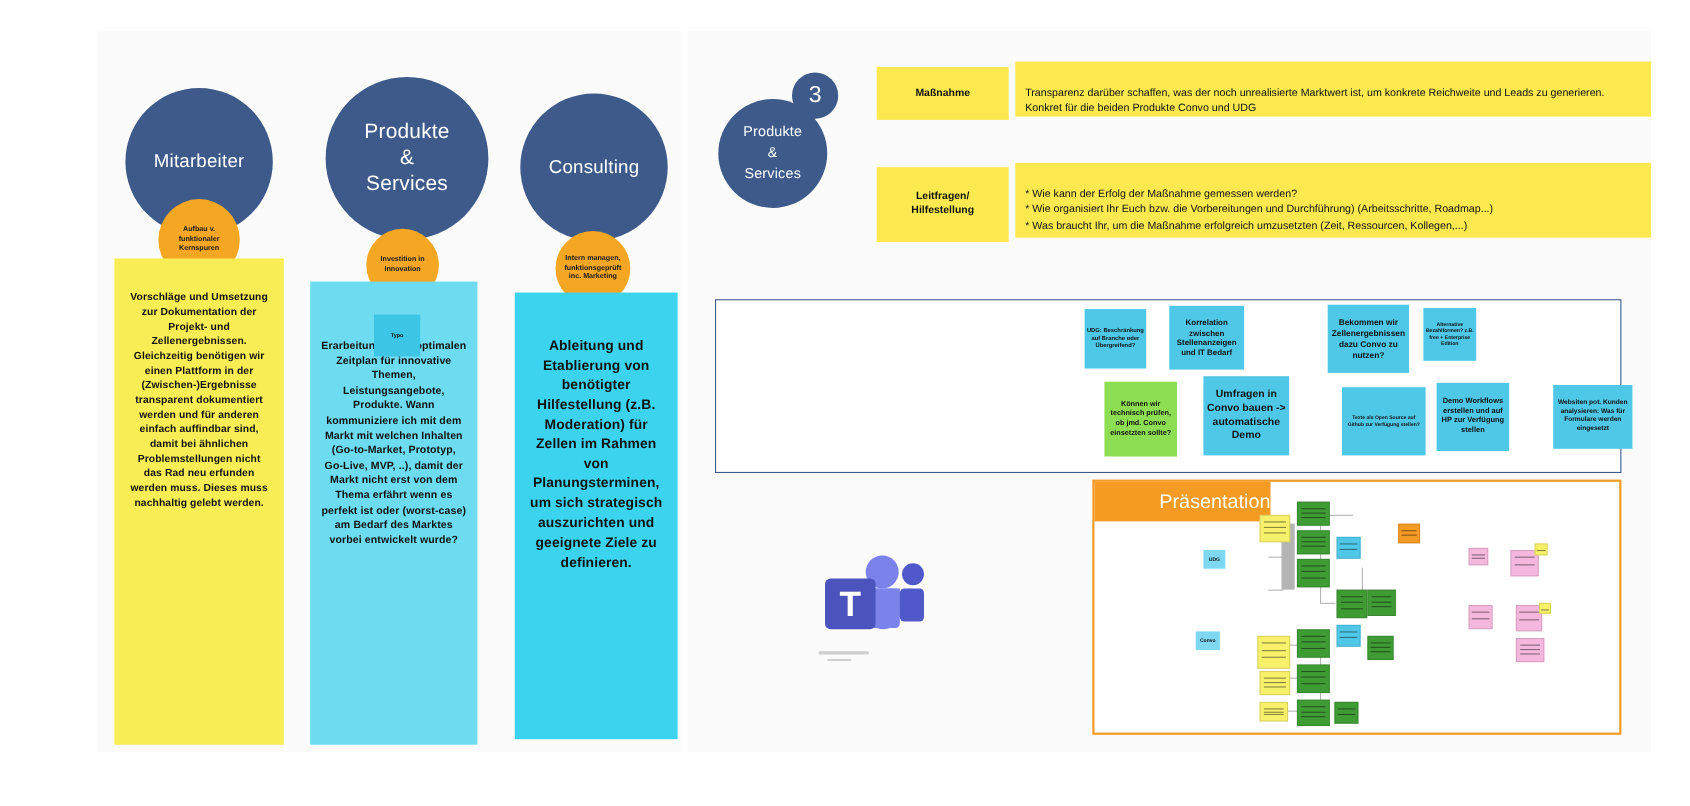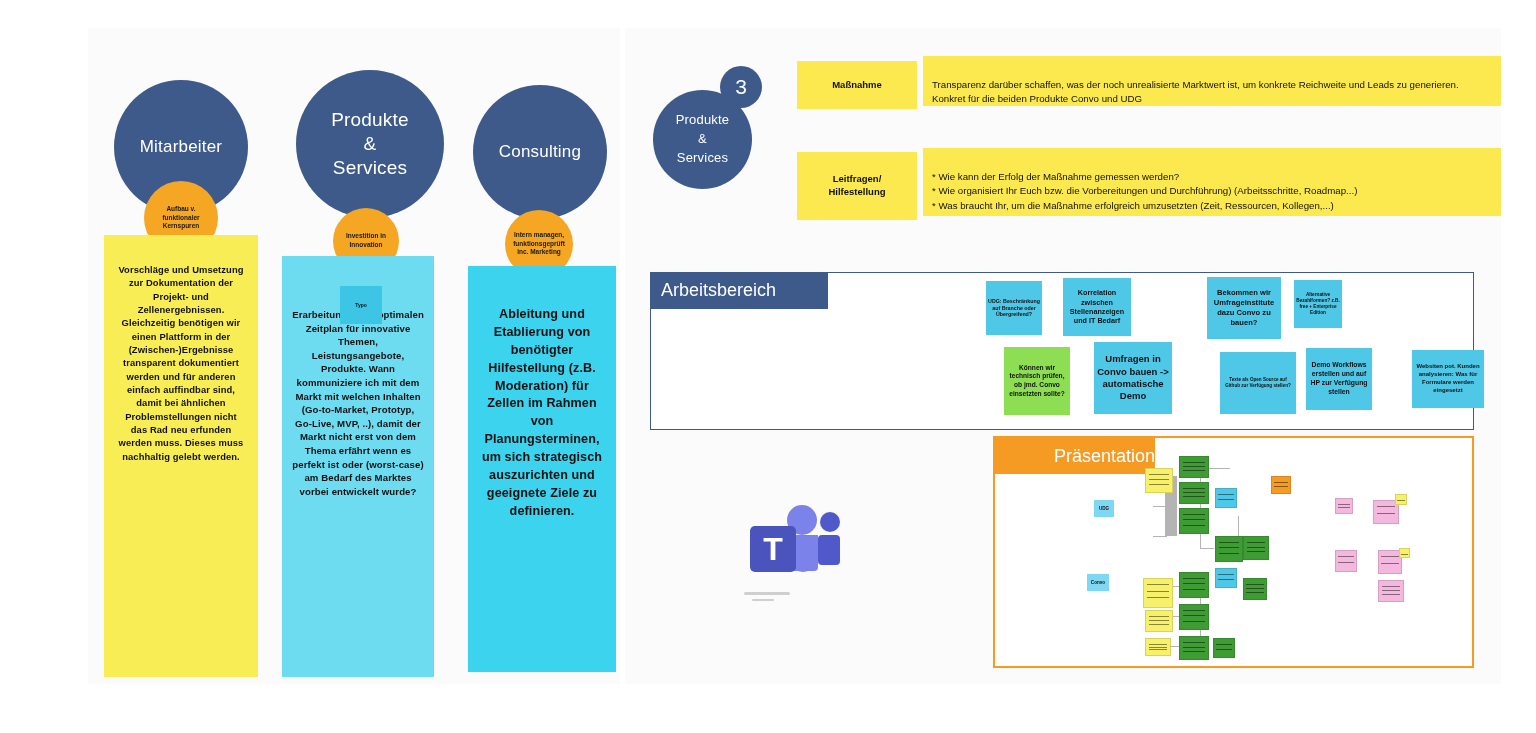--- a/index.html
+++ b/index.html
@@ -146,32 +146,29 @@
 Hilfestellung</span>
     </div>
     <div class="text-box" style="left:298px;top:120px;width:578px;height:68px;">
       <span>* Wie kann der Erfolg der Maßnahme gemessen werden?
 * Wie organisiert Ihr Euch bzw. die Vorbereitungen und Durchführung) (Arbeitsschritte, Roadmap...)
 * Was braucht Ihr, um die Maßnahme erfolgreich umzusetzten (Zeit, Ressourcen, Kollegen,...)</span>
     </div>
 
     <div class="section" style="left:25px;top:244px;width:824px;height:158px;border:1px solid #3d5a8a;">
     </div>
-    <div class="section-head" style="left:25px;top:244px;width:178px;height:37px;background:#3d5a8a;">
-      <span>Arbeitsbereich</span>
-    </div>
     <div id="workspace-notes" style="position:absolute;left:25px;top:244px;width:824px;height:158px;">
         <div class="mini-note" style="left: 336px; top: 9px; width: 56px; height: 54px; background: rgb(79, 200, 232); font-size: 5.3px;">
           <span>UDG: Beschränkung auf Branche oder Übergreifend?</span>
         </div>
         <div class="mini-note" style="left: 413px; top: 6px; width: 68px; height: 58px; background: rgb(79, 200, 232); font-size: 7.2px;">
           <span>Korrelation zwischen Stellenanzeigen und IT Bedarf</span>
         </div>
         <div class="mini-note" style="left: 557px; top: 5px; width: 74px; height: 62px; background: rgb(79, 200, 232); font-size: 7.6px;">
-          <span>Bekommen wir Umfrageinstitute dazu Convo zu bauen?</span>
+          <span>Bekommen wir Zellenergebnissen dazu Convo zu nutzen?</span>
         </div>
         <div class="mini-note" style="left: 644px; top: 8px; width: 48px; height: 48px; background: rgb(79, 200, 232); font-size: 4.7px;">
           <span>Alternative Bezahlformen? z.B. free + Enterprise Edition</span>
         </div>
         <div class="mini-note" style="left: 354px; top: 75px; width: 66px; height: 68px; background: rgb(142, 222, 84); font-size: 6.6px;">
           <span>Können wir technisch prüfen, ob jmd. Convo einsetzten sollte?</span>
         </div>
         <div class="mini-note" style="left: 444px; top: 70px; width: 78px; height: 72px; background: rgb(79, 200, 232); font-size: 9.5px;">
           <span>Umfragen in Convo bauen -&gt; automatische Demo</span>
         </div>

